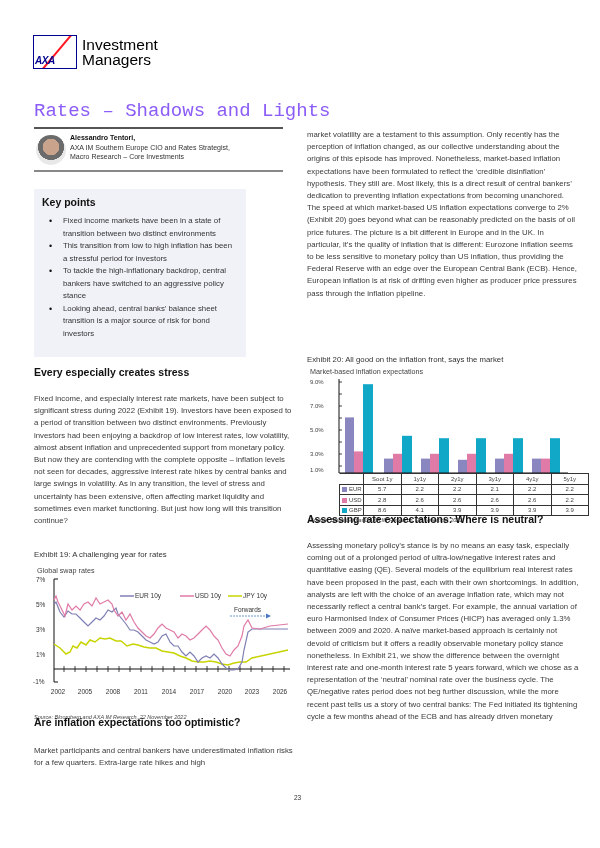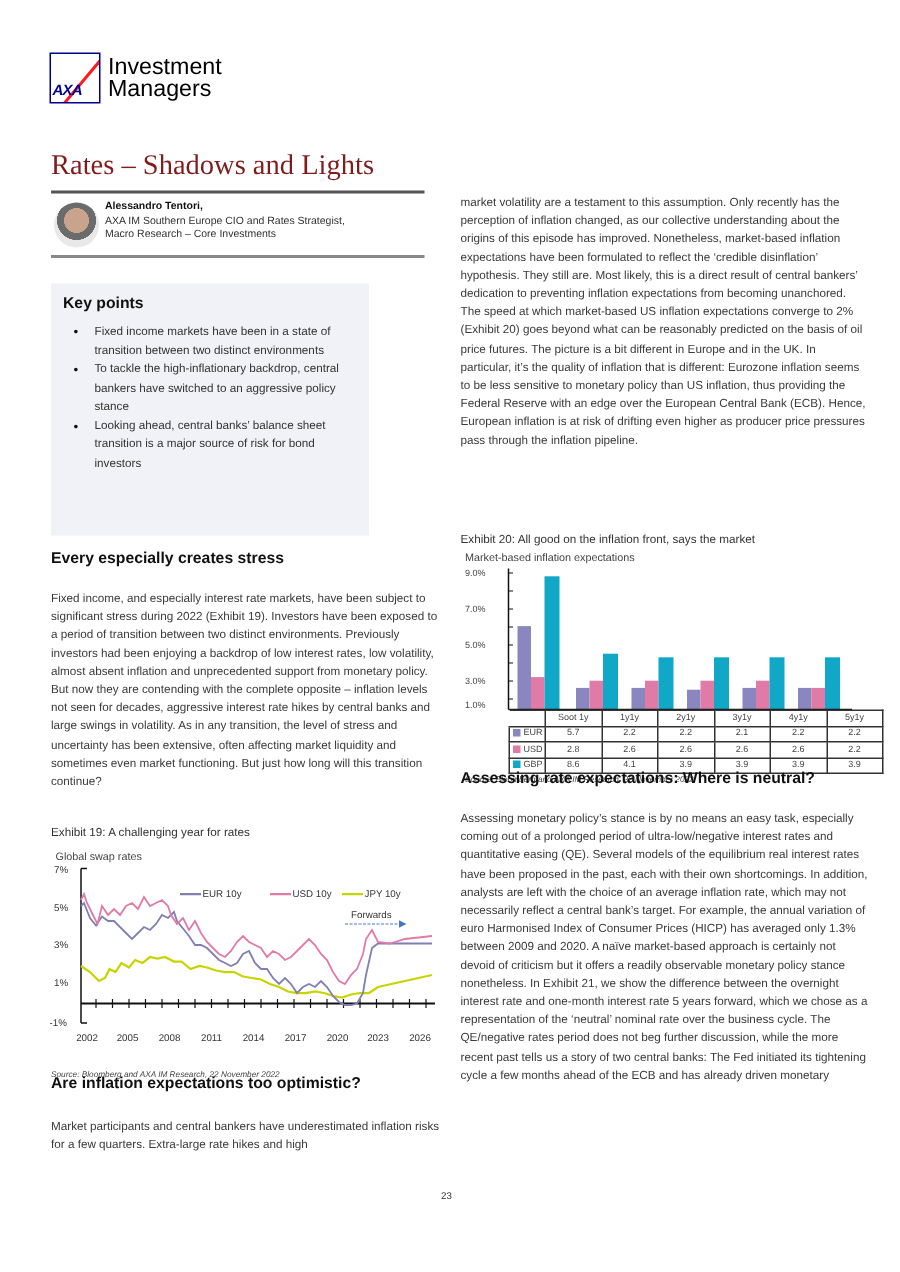--- a/index.html
+++ b/index.html
@@ -1,25 +1,25 @@
 <!DOCTYPE html>
 <html><head>
 <meta charset="utf-8">
 <style>
   * { box-sizing: border-box; margin: 0; padding: 0; }
   html, body { width: 600px; height: 848px; background: #ffffff; overflow: hidden; }
   body { position: relative; font-family: "Liberation Sans", sans-serif; color: #3a3a3a; }
 
   .logo { position: absolute; left: 33px; top: 35px; display: flex; align-items: center; }
-  .logo-box { width: 34px; height: 34px; border: 1.5px solid #00008f; position: relative; overflow: hidden; background: #fff; }
+  .logo-box { width: 44px; height: 34px; border: 1.5px solid #00008f; position: relative; overflow: hidden; background: #fff; }
   .logo-box .slash { position: absolute; width: 2px; height: 44px; background: #ff1721; left: 22px; top: -6px; transform: rotate(40deg); transform-origin: center; }
   .logo-box .axa { position: absolute; left: 1px; bottom: 2px; font-weight: bold; font-style: italic; font-size: 10px; color: #00008f; letter-spacing: -0.5px; }
   .logo-text { margin-left: 5px; color: #000000; font-size: 15.5px; line-height: 15px; }
 
-  .title { position: absolute; left: 34px; top: 100px; font-size: 19px; color: #7f1d1d; font-family: Liberation Serif, serif; }
+  .title { position: absolute; left: 34px; top: 100px; font-size: 19px; color: #8b5cf6; font-family: Liberation Mono, monospace; }
   .rule1 { position: absolute; left: 34px; top: 127px; width: 249px; height: 1.5px; background: #555; }
   .rule2 { position: absolute; left: 34px; top: 170px; width: 249px; height: 2px; background: #888; }
 
   .author { position: absolute; left: 34px; top: 133px; display: flex; }
   .avatar { width: 30px; height: 30px; border-radius: 50%; background: radial-gradient(circle at 50% 40%, #c9a38c 0 35%, #6b6b6b 36% 55%, #e8e8e8 56%); margin-left: 2px; margin-top: 2px; }
   .author-text { margin-left: 4px; font-size: 7px; line-height: 9.5px; color: #333; }
   .author-name { font-weight: bold; color: #111; }
 
   .keypoints { position: absolute; left: 34px; top: 189px; width: 212px; height: 80px; background: #f1f2f7; padding: 7px 8px; }
   .keypoints h3 { font-size: 10.5px; color: #111; font-weight: bold; margin-bottom: 7px; }
@@ -67,20 +67,21 @@
     <div>AXA IM Southern Europe CIO and Rates Strategist,</div>
     <div>Macro Research – Core Investments</div>
   </div>
 </div>
 <div class="rule2"></div>
 
 <div class="keypoints" style="height:168px; top:189px;">
   <h3>Key points</h3>
   <ul>
     <li>Fixed income markets have been in a state of transition between two distinct environments</li>
+    <li>This transition from low to high inflation has been a stressful period for investors</li>
     <li>To tackle the high-inflationary backdrop, central bankers have switched to an aggressive policy stance</li>
     <li>Looking ahead, central banks’ balance sheet transition is a major source of risk for bond investors</li>
   </ul>
 </div>
 
 <div class="h2" style="left:34px; top:366px;">Every especially creates stress</div>
 <div class="para" style="left:34px; top:393px; width:260px;">Fixed income, and especially interest rate markets, have been subject to significant stress during 2022 (Exhibit 19). Investors have been exposed to a period of transition between two distinct environments. Previously investors had been enjoying a backdrop of low interest rates, low volatility, almost absent inflation and unprecedented support from monetary policy. But now they are contending with the complete opposite – inflation levels not seen for decades, aggressive interest rate hikes by central banks and large swings in volatility. As in any transition, the level of stress and uncertainty has been extensive, often affecting market liquidity and sometimes even market functioning. But just how long will this transition continue?</div>
 
 <div class="exhibit-title" style="left:34px; top:550px;">Exhibit 19: A challenging year for rates</div>
 <div class="chart-sub" style="left:37px; top:566px;">Global swap rates</div>

